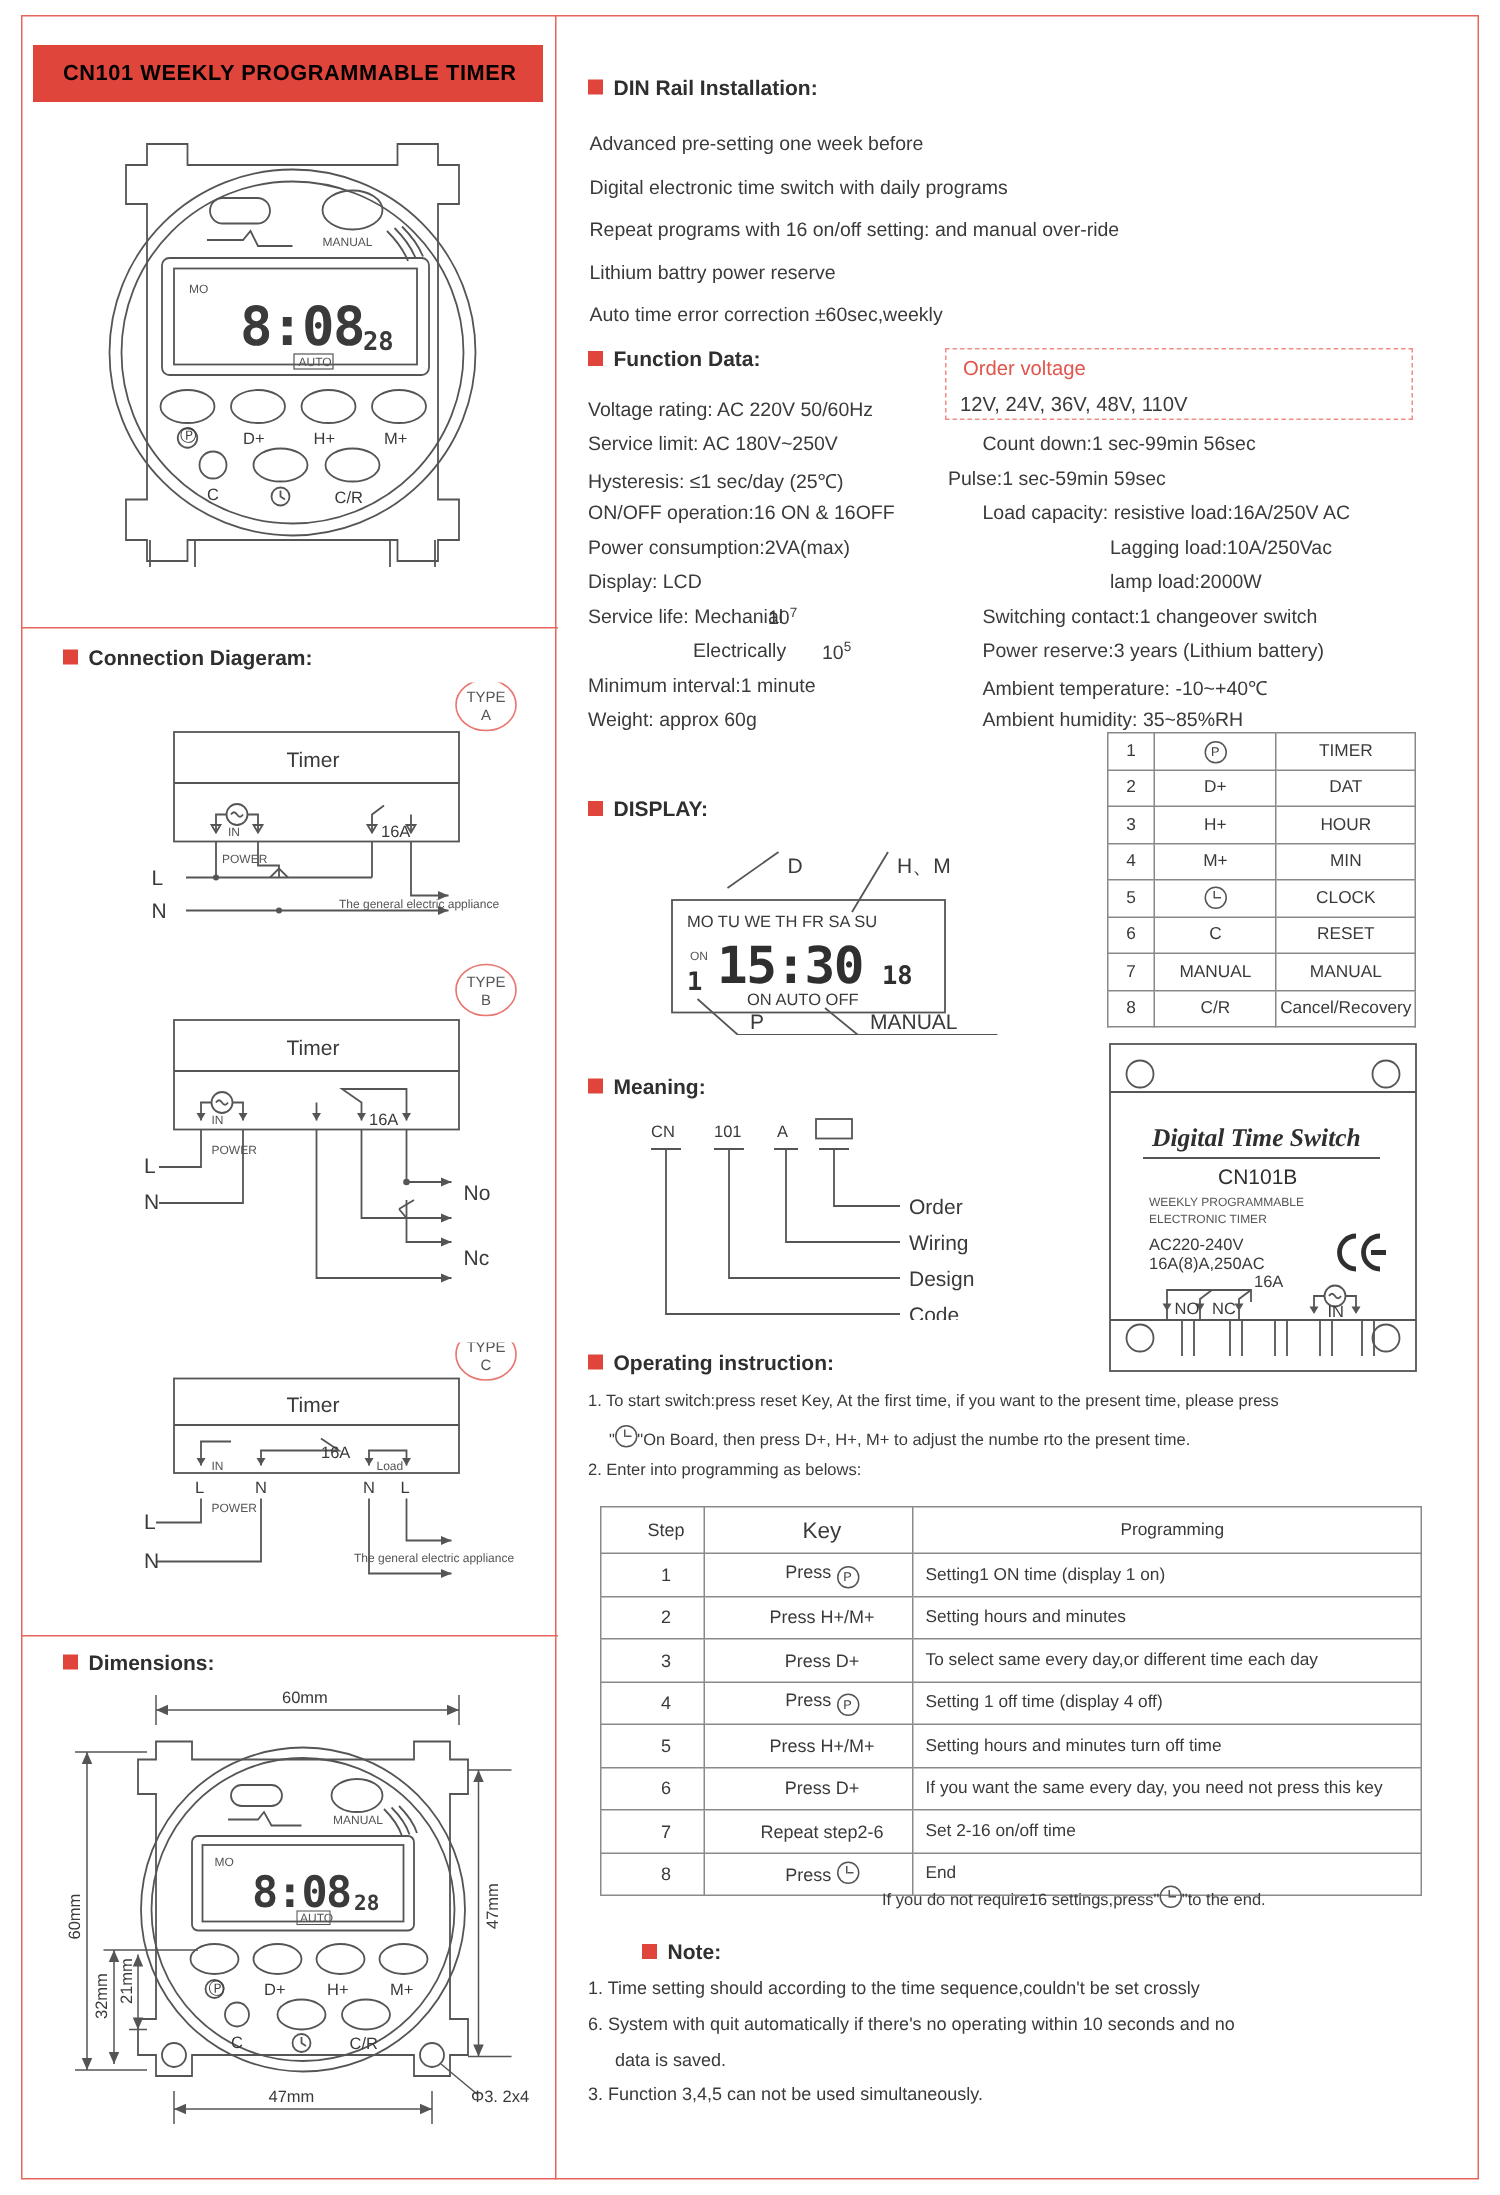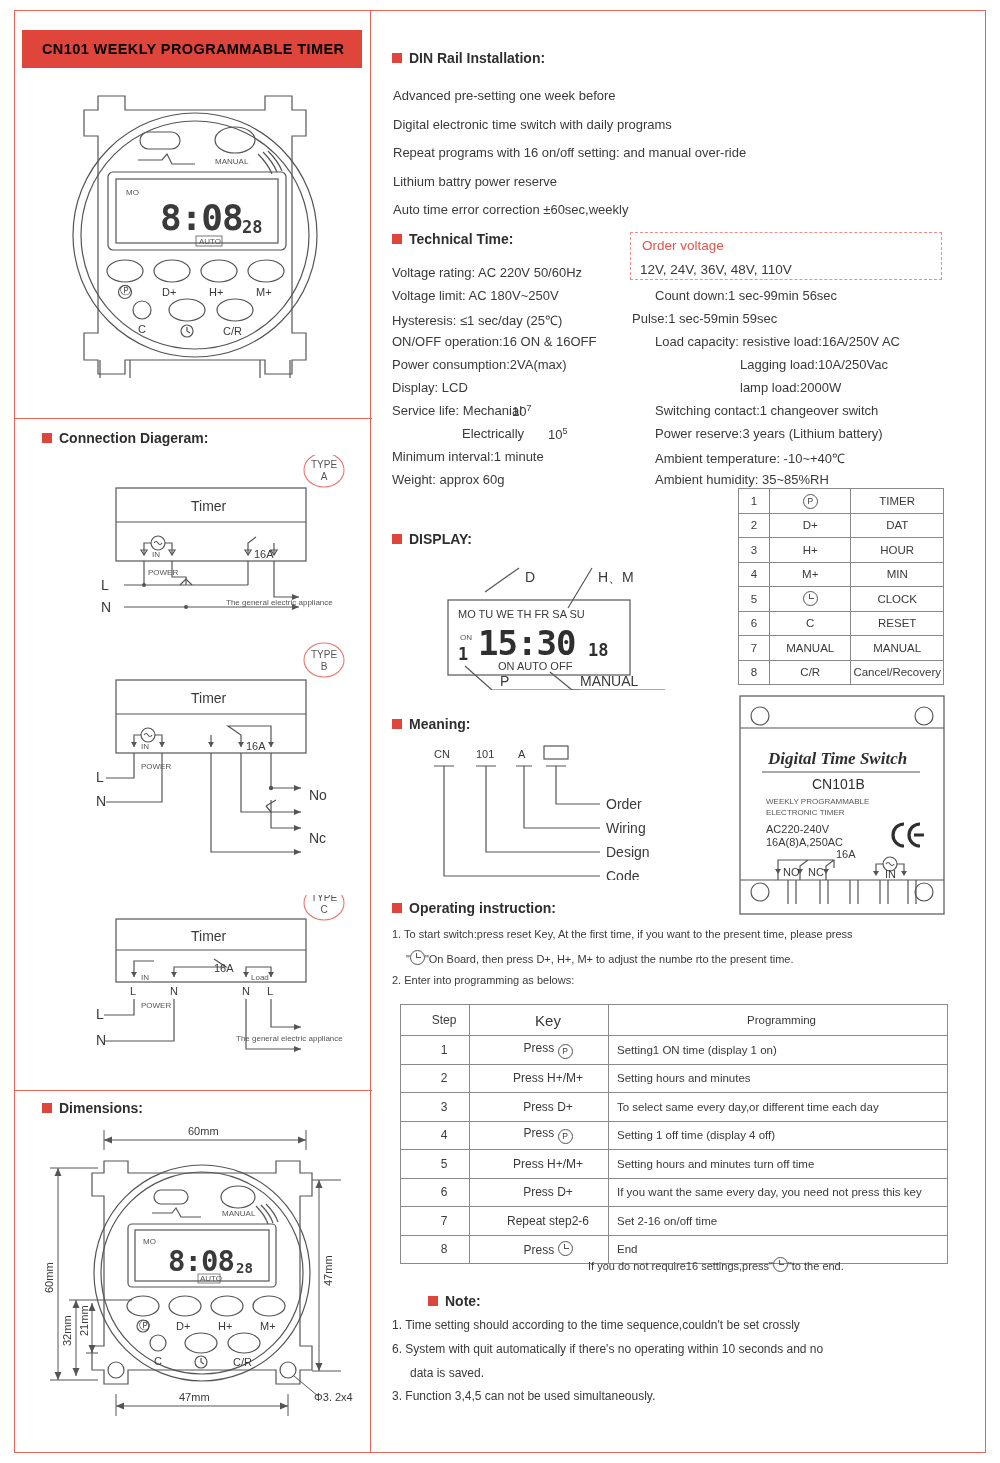--- a/index.html
+++ b/index.html
@@ -288,29 +288,29 @@
     <span>DIN Rail Installation:</span>
 </div>
 <div class="t fs13" style="left:393px;top:88px;">Advanced pre-setting one week before</div>
 <div class="t fs13" style="left:393px;top:117px;">Digital electronic time switch with daily programs</div>
 <div class="t fs13" style="left:393px;top:145px;">Repeat programs    with  16 on/off   setting:  and manual over-ride</div>
 <div class="t fs13" style="left:393px;top:174px;">Lithium battry power reserve</div>
 <div class="t fs13" style="left:393px;top:202px;">Auto time error correction ±60sec,weekly</div>
 
 <div class="t sqh" style="left:392px;top:231px;">
   <i class="bx"></i>
-    <span>Technical Time:</span>
+    <span>Function Data:</span>
 </div>
 
 <div class="orderbox"></div>
 <div class="ordlabel">Order voltage</div>
 <div class="ordvals">12V, 24V, 36V, 48V, 110V</div>
 
 <div class="t fs13" style="left:392px;top:265px;">Voltage rating: AC 220V  50/60Hz</div>
-<div class="t fs13" style="left:392px;top:288px;">Voltage limit: AC 180V~250V</div>
+<div class="t fs13" style="left:392px;top:288px;">Service limit: AC 180V~250V</div>
 <div class="t fs13" style="left:392px;top:311px;">Hysteresis: ≤1 sec/day (25℃)</div>
 <div class="t fs13" style="left:392px;top:334px;">ON/OFF operation:16 ON &amp; 16OFF</div>
 <div class="t fs13" style="left:392px;top:357px;">Power consumption:2VA(max)</div>
 <div class="t fs13" style="left:392px;top:380px;">Display: LCD</div>
 <div class="t fs13" style="left:392px;top:403px;">Service life:  Mechanial</div>
 <div class="t fs13" style="left:512px;top:403px;">
   <span>10</span><sup class="fs9">7</sup>
 </div>
 <div class="t fs13" style="left:462px;top:426px;">Electrically</div>
 <div class="t fs13" style="left:548px;top:426px;">

